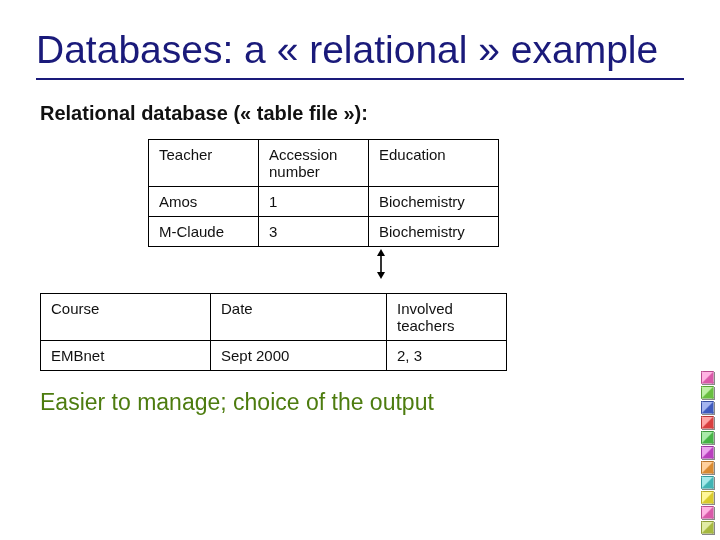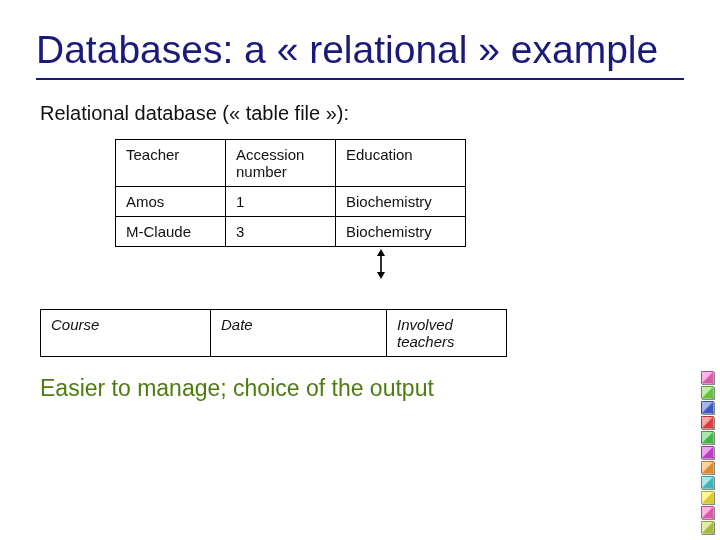--- a/index.html
+++ b/index.html
@@ -23,36 +23,37 @@
   }
   .rule {
     border: none;
     border-top: 2.5px solid #1a1a7a;
     margin: 0 0 22px 0;
   }
   .subtitle {
     font-size: 20px;
     color: #111;
     margin: 0 0 14px 4px;
+    font-weight: bold;
   }
   table {
     border-collapse: collapse;
     font-size: 15px;
     color: #111;
   }
   table td {
     border: 1.5px solid #000;
     padding: 6px 10px;
     vertical-align: top;
   }
-  .t1 { margin-left: 79px; }
+  .t1 { margin-left: 112px; }
   .t1 td:nth-child(1) { width: 110px; }
   .t1 td:nth-child(2) { width: 110px; }
   .t1 td:nth-child(3) { width: 130px; }
-  .t2 { margin-left: 4px; margin-top: 32px; font-style: italic; }
+  .t2 { margin-left: 4px; margin-top: 16px; }
   .t2 td:nth-child(1) { width: 170px; }
   .t2 td:nth-child(2) { width: 176px; }
   .t2 td:nth-child(3) { width: 120px; }
   .footer {
     font-size: 23px;
     color: #4d7c0f;
     margin: 18px 0 0 4px;
   }
   .arrow-wrap {
     position: relative;
@@ -116,20 +117,25 @@
     </svg>
   </div>
 
   <table class="t2">
     <tbody>
         <tr>
       <td>Course</td>
       <td>Date</td>
       <td>Involved teachers</td>
     </tr>
+    <tr>
+      <td>EMBnet</td>
+      <td>Sept 2000</td>
+      <td>2, 3</td>
+    </tr>
   </tbody>
     </table>
 
   <p class="footer">Easier to manage; choice of the output</p>
 </div>
 
 <div class="squares">
     <div class="sq" style="--c: #c3d94a;"></div>
     <div class="sq" style="--c: #ff69c7;"></div>
     <div class="sq" style="--c: #ffee33;"></div>

